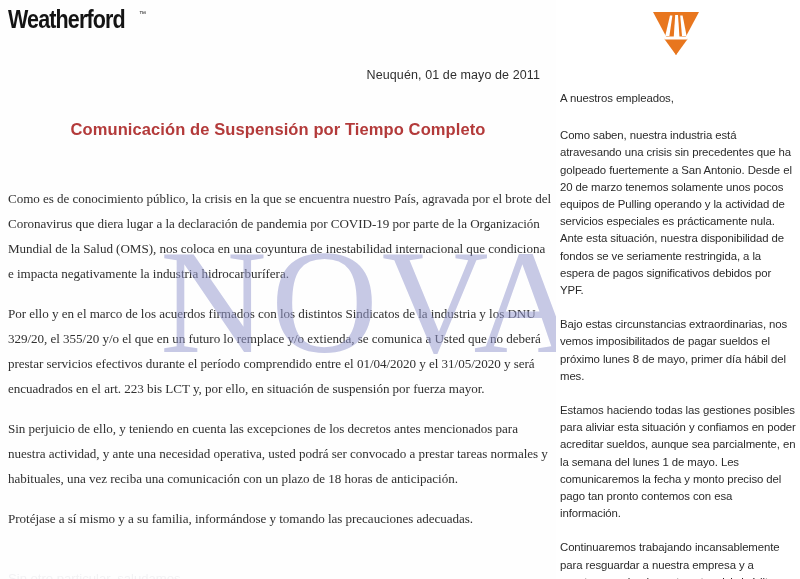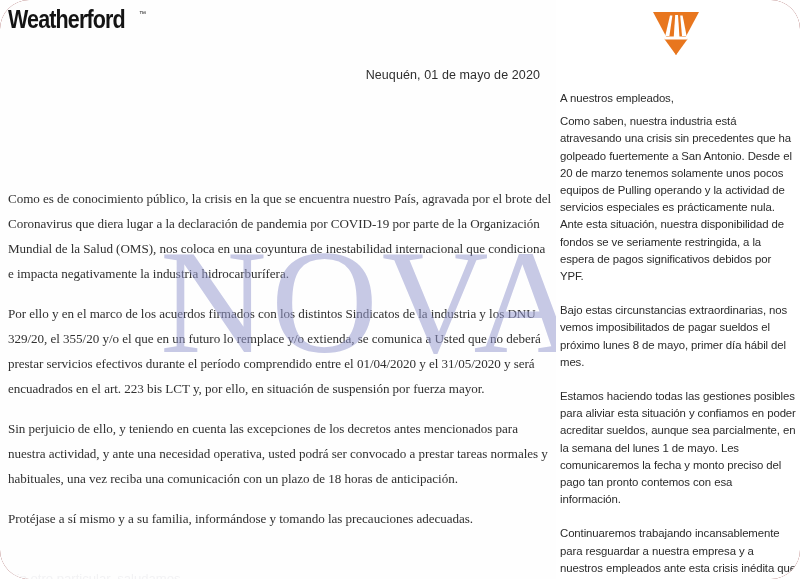--- a/index.html
+++ b/index.html
@@ -16,21 +16,20 @@
     font-family: "Liberation Sans", sans-serif;
     -webkit-font-smoothing: antialiased;
   }
 
   
   #page {
     position: absolute;
     inset: 0;
     background: #7f1d1d;
     overflow: hidden;
-    border-radius: 29px;
   }
 
   
   #left-doc {
     position: absolute;
     left: 0;
     top: 0;
     width: 556px;
     height: 579px;
     background: #fefefe;
@@ -191,36 +190,37 @@
   }
   #right-body p {
     margin: 0 0 17px 0;
     font-family: "Liberation Sans", sans-serif;
     font-size: 11.4px;
     line-height: 17.2px;
     color: #2b2b2b;
     text-align: left;
     letter-spacing: -0.1px;
   }
-  #right-body p.tight { margin-bottom: 6px; }
+  #right-body p.tight { margin-bottom: 20px; }
 </style>
 </head>
 <body>
 
 <div id="page">
 
   <div id="left-doc">
 
     <div id="weatherford-logo">
       <div class="wf-text">Weatherford</div>
       <div class="wf-tm">™</div>
     </div>
 
-    <div id="date-line">Neuquén, 01 de mayo de 2020</div>
-
+    <div id="date-line">Neuquén, 01 de mayo de 2011</div>
+
+    <div id="letter-title">Comunicación de Suspensión por Tiempo Completo</div>
 
     <div id="left-body">
       <p>Como es de conocimiento público, la crisis en la que se encuentra nuestro País, agravada por el brote del Coronavirus que diera lugar a la declaración de pandemia por COVID-19 por parte de la Organización Mundial de la Salud (OMS), nos coloca en una coyuntura de inestabilidad internacional que condiciona e impacta negativamente la industria hidrocarburífera.</p>
       <p>Por ello y en el marco de los acuerdos firmados con los distintos Sindicatos de la industria y los DNU 329/20, el 355/20 y/o el que en un futuro lo remplace y/o extienda, se comunica a Usted que no deberá prestar servicios efectivos durante el período comprendido entre el 01/04/2020 y el 31/05/2020 y será encuadrados en el art. 223 bis LCT y, por ello, en situación de suspensión por fuerza mayor.</p>
       <p>Sin perjuicio de ello, y teniendo en cuenta las excepciones de los decretos antes mencionados para nuestra actividad, y ante una necesidad operativa, usted podrá ser convocado a prestar tareas normales y habituales, una vez reciba una comunicación con un plazo de 18 horas de anticipación.</p>
       <p>Protéjase a sí mismo y a su familia, informándose y tomando las precauciones adecuadas.</p>
     </div>
 
     <div id="left-clipped">Sin otro particular, saludamos</div>
   </div>

